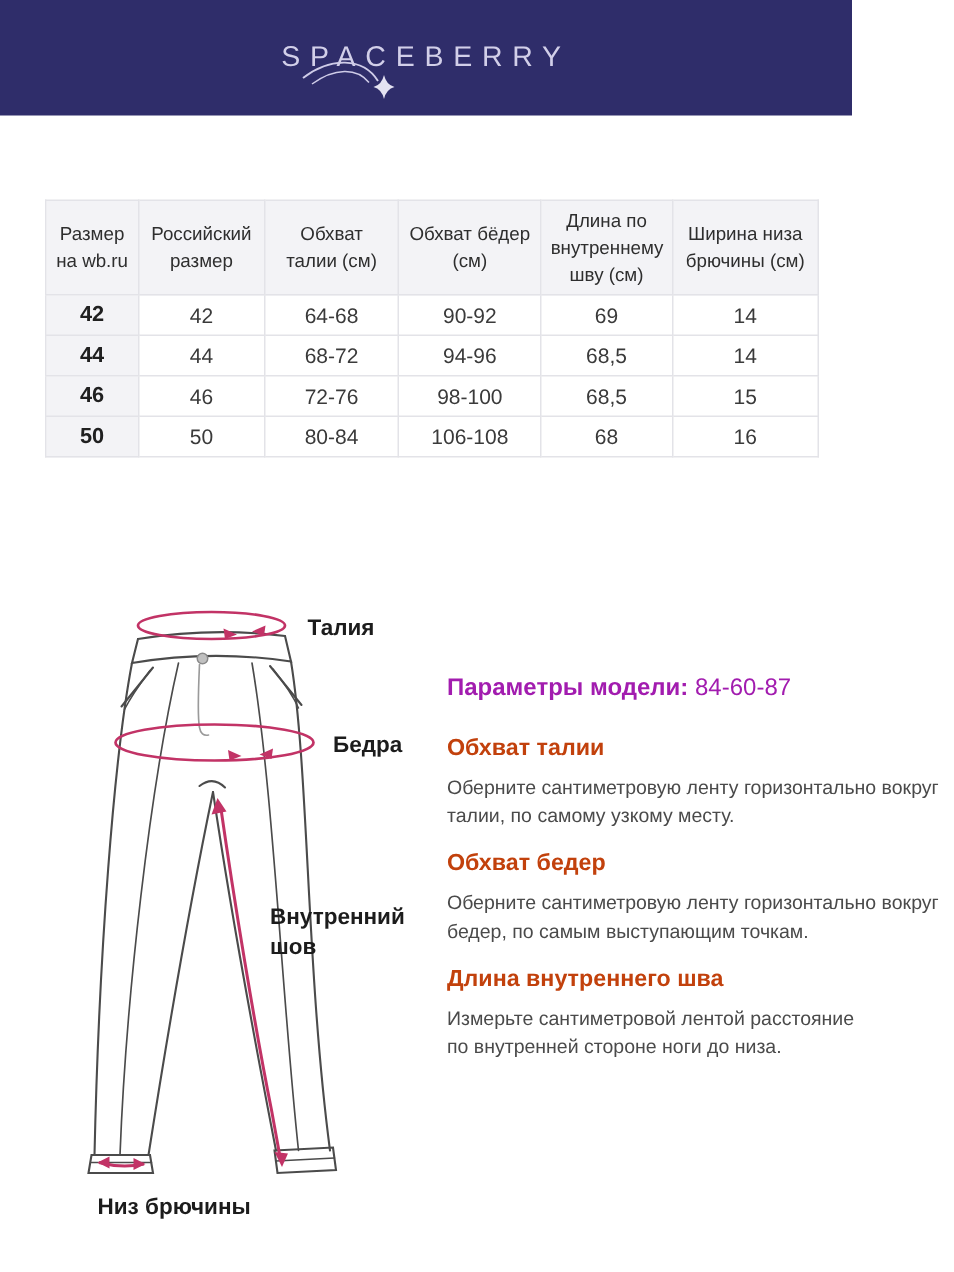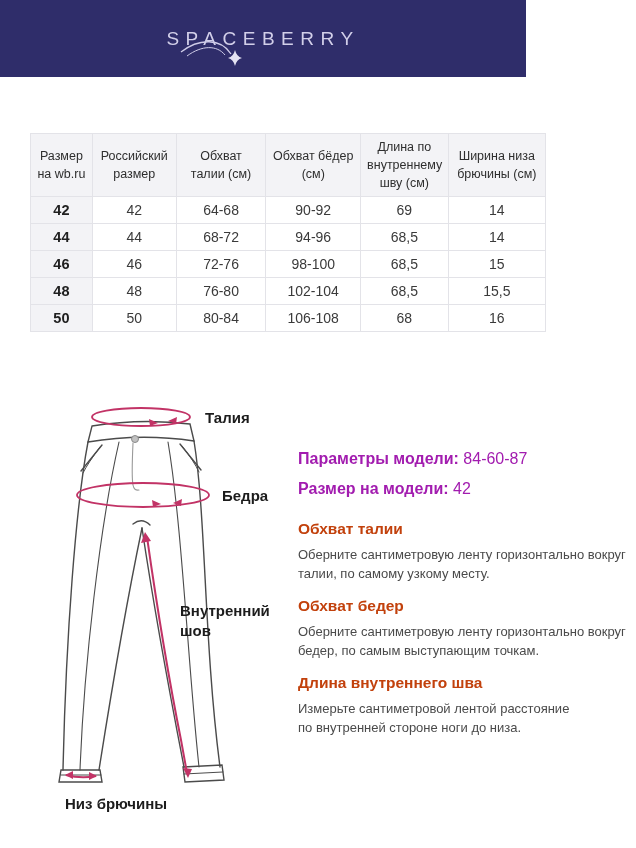--- a/index.html
+++ b/index.html
@@ -1,21 +1,21 @@
 <!DOCTYPE html>
 <html><head>
 <meta charset="utf-8">
 <style>
   * { margin:0; padding:0; box-sizing:border-box; }
   html,body { width:636px; height:848px; background:#ffffff;
     font-family:"Liberation Sans", sans-serif; }
   body { position:relative; overflow:hidden; }
 
   
-  .header { position:absolute; left:0; top:0; width:526px; height:77px;
+  .header { position:absolute; left:0; top:0; width:568px; height:77px;
     background:#2f2d6a; display:flex; align-items:center; justify-content:center; }
   .logo { position:relative; color:#d2cfe9; font-size:19px; letter-spacing:6.5px;
     font-weight:400; }
   .comet { position:absolute; left:calc(50% - 88px); top:10px; width:80px; height:36px;
     pointer-events:none; }
 
   
   .size-table { position:absolute; left:30px; top:133px; width:516px;
     border-collapse:collapse; table-layout:fixed; }
   .size-table th, .size-table td { border:1px solid #e3e3e8; text-align:center;
@@ -89,28 +89,20 @@
     </tr>
     <tr>
       <td class="c1">46</td>
       <td>46</td>
       <td>72-76</td>
       <td>98-100</td>
       <td>68,5</td>
       <td>15</td>
     </tr>
     <tr>
-      <td class="c1">48</td>
-      <td>48</td>
-      <td>76-80</td>
-      <td>102-104</td>
-      <td>68,5</td>
-      <td>15,5</td>
-    </tr>
-    <tr>
       <td class="c1">50</td>
       <td>50</td>
       <td>80-84</td>
       <td>106-108</td>
       <td>68</td>
       <td>16</td>
     </tr>
   </tbody>
 </table>
 
@@ -160,24 +152,20 @@
   <text class="fig-label" x="150" y="251">шов</text>
   <text class="fig-label" x="35" y="424">Низ брючины</text>
 </svg>
 
 <div class="right-col">
   <div class="model-info">
     <div class="mi-line">
       <span class="lbl">Параметры модели:</span>
       <span>84-60-87</span>
     </div>
-    <div class="mi-line">
-      <span class="lbl">Размер на модели:</span>
-      <span>42</span>
-    </div>
   </div>
 
   <div class="guide">
     <h3 class="first">Обхват талии</h3>
     <div class="gline">Оберните сантиметровую ленту горизонтально вокруг</div>
     <div class="gline">талии, по самому узкому месту.</div>
 
     <h3>Обхват бедер</h3>
     <div class="gline">Оберните сантиметровую ленту горизонтально вокруг</div>
     <div class="gline">бедер, по самым выступающим точкам.</div>

